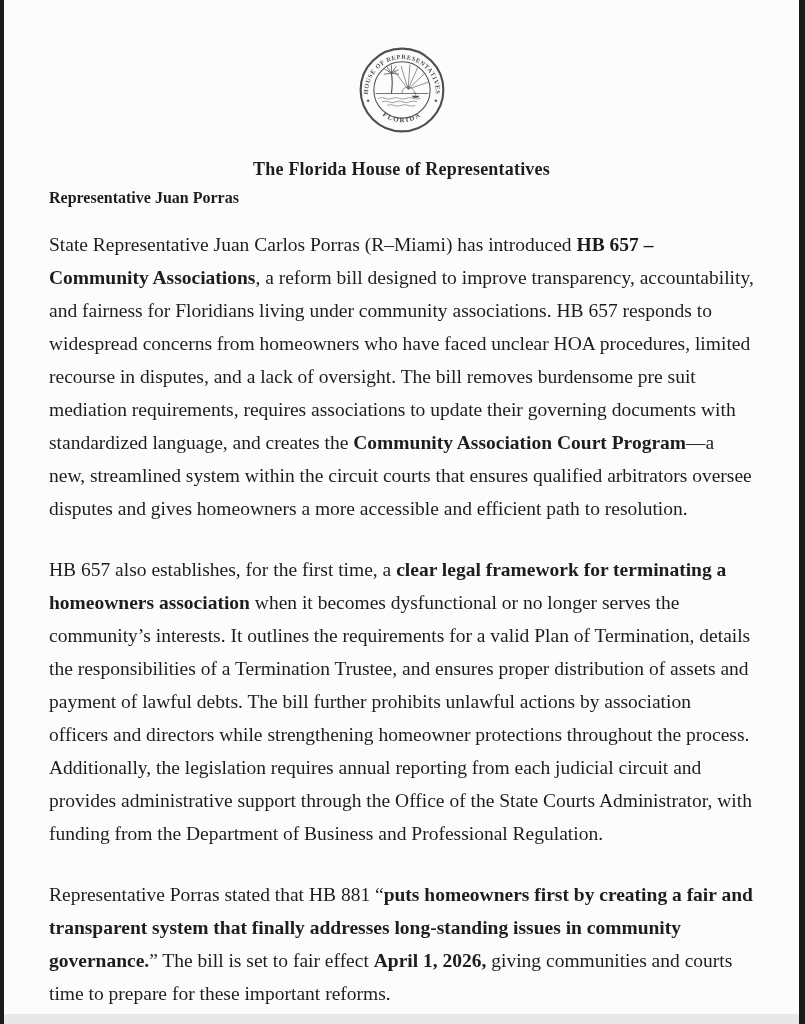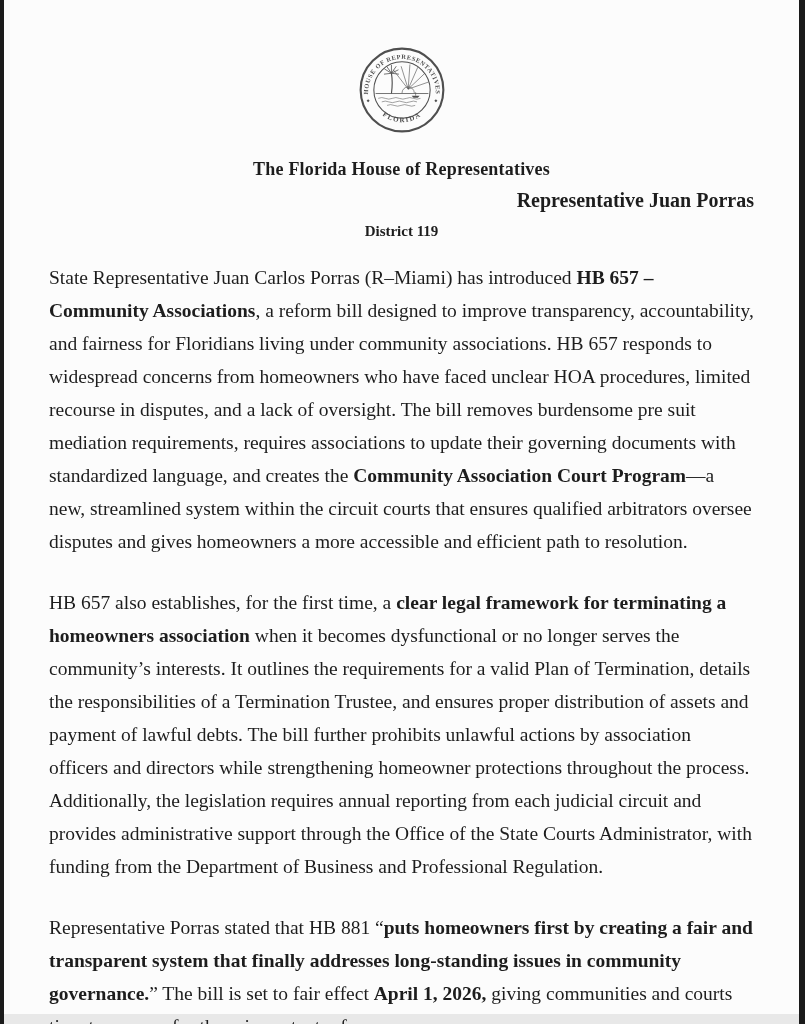--- a/index.html
+++ b/index.html
@@ -27,22 +27,22 @@
     background:var(--paper);
   }
   .content{width:705px;margin:0 auto;}
   .seal-wrap{text-align:center;margin-top:46px;height:88px;}
   .seal-wrap svg{color:var(--seal);}
   .title{
     text-align:center;margin-top:25px;
     font-size:18px;font-weight:bold;letter-spacing:.2px;
   }
   .subtitle{
-    text-align:right;margin-top:9px;
-    font-size:20px;font-weight:bold;
+    text-align:left;margin-top:9px;
+    font-size:16px;font-weight:bold;
   }
   .district{
     text-align:center;margin-top:11px;
     font-size:15px;font-weight:bold;
   }
   .release{
     text-align:center;margin-top:21px;
     font-size:21px;font-weight:bold;letter-spacing:.5px;
   }
   .body-text{margin-top:21px;}
@@ -111,21 +111,20 @@
               <textPath href="#sealBottomArc" startOffset="50%" text-anchor="middle">FLORIDA</textPath>
             </text>
             <path d="M11.5,60.4 l1.7,1.7 -1.7,1.7 -1.7,-1.7 z"></path>
             <path d="M88.5,60.4 l1.7,1.7 -1.7,1.7 -1.7,-1.7 z"></path>
           </g>
         </svg>
       </div>
 
       <h1 class="title">The Florida House of Representatives</h1>
       <div class="subtitle">Representative Juan Porras</div>
-      <div class="district">District 119</div>
 
       <div class="body-text">
         <p><span>State Representative Juan Carlos Porras (R–Miami) has introduced </span><b>HB 657 – Community Associations</b><span>, a reform bill designed to improve transparency, accountability, and fairness for Floridians living under community associations. HB 657 responds to widespread concerns from homeowners who have faced unclear HOA procedures, limited recourse in disputes, and a lack of oversight. The bill removes burdensome pre suit mediation requirements, requires associations to update their governing documents with standardized language, and creates the </span><b>Community Association Court Program</b><span>—a new, streamlined system within the circuit courts that ensures qualified arbitrators oversee disputes and gives homeowners a more accessible and efficient path to resolution.</span></p>
         <p><span>HB 657 also establishes, for the first time, a </span><b>clear legal framework for terminating a homeowners association</b><span> when it becomes dysfunctional or no longer serves the community’s interests. It outlines the requirements for a valid Plan of Termination, details the responsibilities of a Termination Trustee, and ensures proper distribution of assets and payment of lawful debts. The bill further prohibits unlawful actions by association officers and directors while strengthening homeowner protections throughout the process. Additionally, the legislation requires annual reporting from each judicial circuit and provides administrative support through the Office of the State Courts Administrator, with funding from the Department of Business and Professional Regulation.</span></p>
         <p><span>Representative Porras stated that HB 881 “</span><b>puts homeowners first by creating a fair and transparent system that finally addresses long-standing issues in community governance.</b><span>” The bill is set to fair effect </span><b>April 1, 2026,</b><span> giving communities and courts time to prepare for these important reforms.</span></p>
       </div>
 
     </div>
   </div>
 </div>

